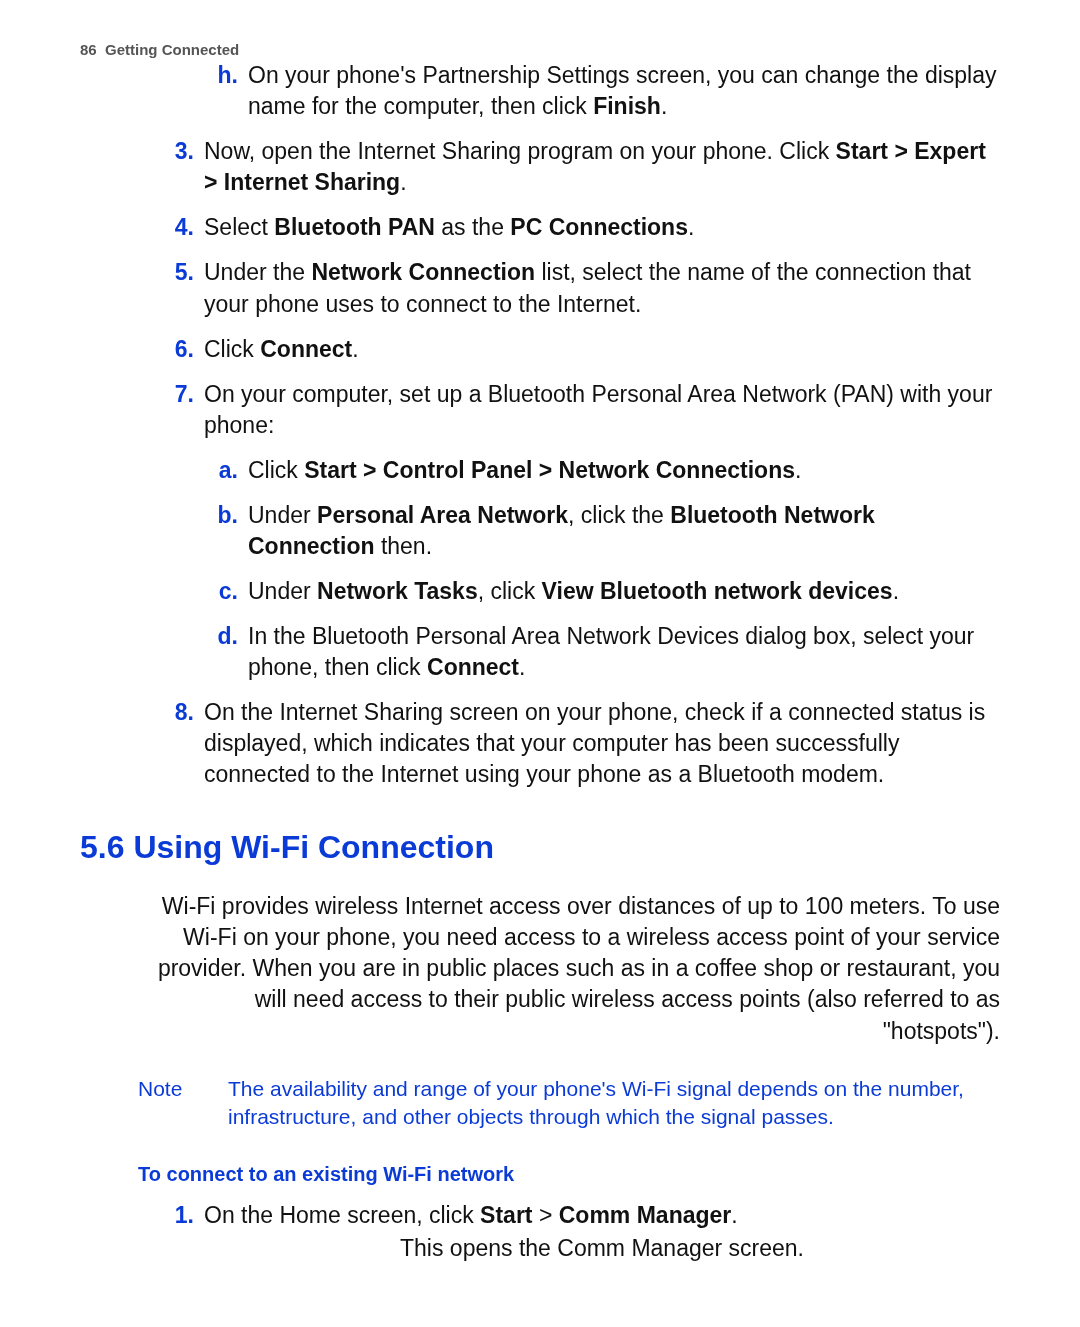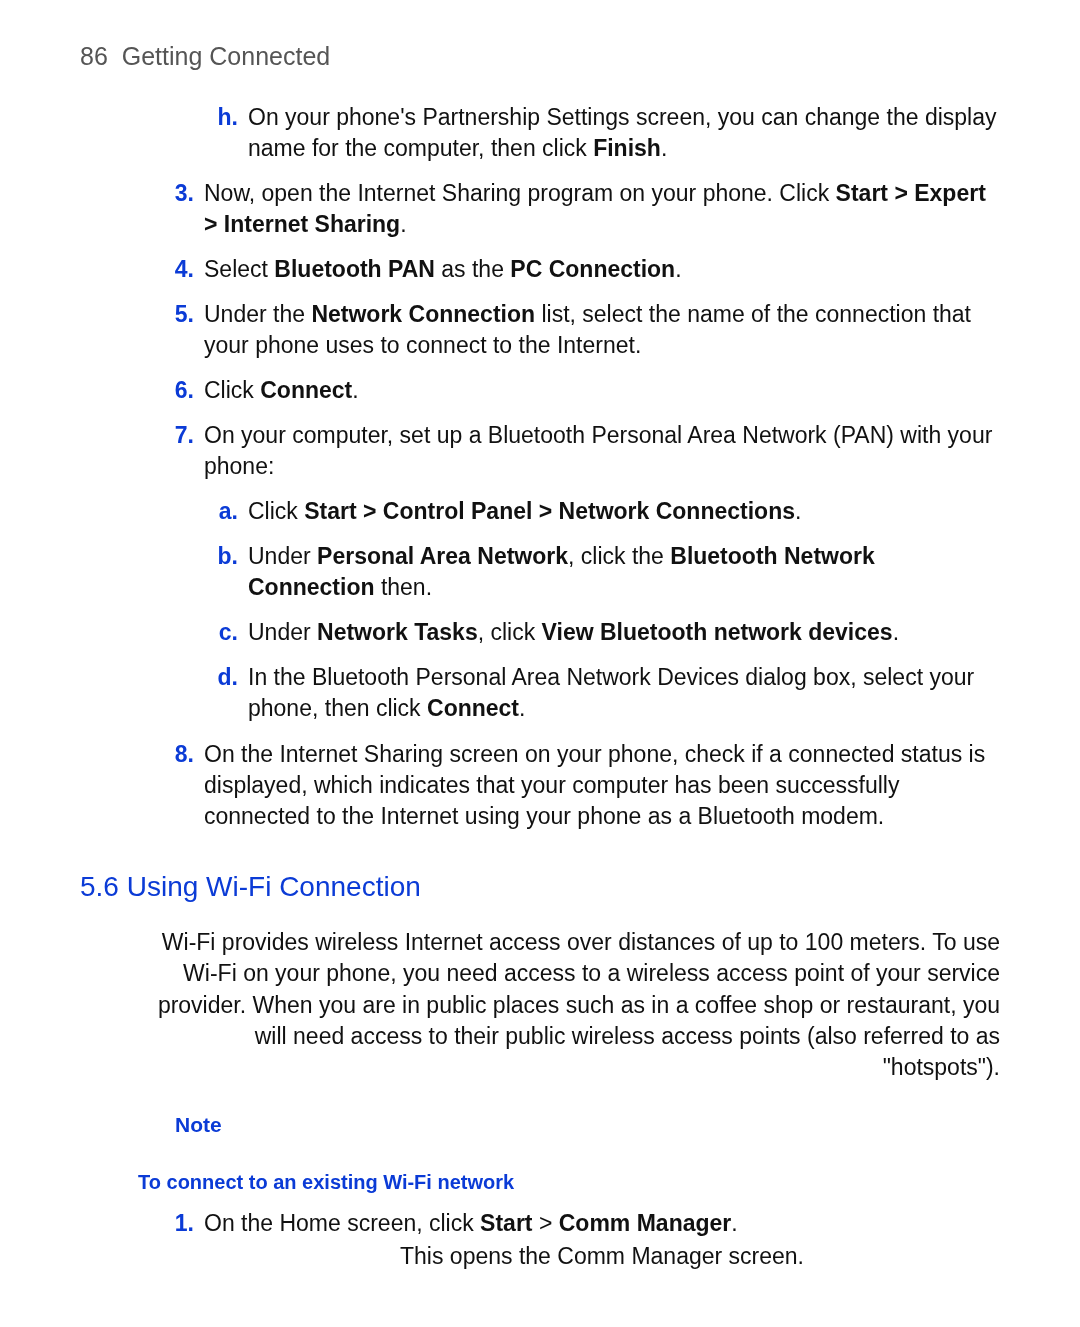--- a/index.html
+++ b/index.html
@@ -10,24 +10,23 @@
     body {
       font-family: "Myriad Pro", "Segoe UI", -apple-system, Helvetica, Arial, sans-serif;
       background: #fff;
       color: #111;
       width: 1080px;
       padding: 40px 80px 60px 80px;
       font-size: 23px;
       line-height: 1.35;
     }
     .page-header {
-      font-size: 25px;
+      font-size: 15px;
       color: #555;
-      margin-bottom: 28px;
-      font-weight: 400;
+      font-weight: 700;
     }
     .list-item {
       display: flex;
       margin-bottom: 14px;
     }
     .list-item .marker {
       color: #0b3bd6;
       font-weight: 700;
       flex: 0 0 auto;
       text-align: right;
@@ -48,42 +47,41 @@
     .sub-level .marker {
       width: 32px;
       padding-right: 10px;
     }
     .bold {
       font-weight: 700;
       text-align: right;
     }
     .section-heading {
       color: #0b3bd6;
-      font-weight: 400;
-      font-size: 28px;
+      font-weight: 700;
+      font-size: 32px;
       margin-top: 36px;
       margin-bottom: 22px;
     }
     .intro-para {
       margin-left: 58px;
       margin-bottom: 28px;
       text-align: right;
     }
     .note-row {
       display: flex;
       margin-left: 58px;
       margin-bottom: 30px;
       color: #0b3bd6;
       font-size: 21px;
       line-height: 1.35;
     }
     .note-row .note-label {
-      font-weight: 700;
+      font-weight: 400;
       flex: 0 0 90px;
-      margin-left: 37px;
     }
     .note-row .note-body {
       flex: 1 1 auto;
     }
     .sub-heading {
       color: #0b3bd6;
       font-weight: 700;
       font-size: 20px;
       margin-left: 58px;
       margin-bottom: 12px;
@@ -117,21 +115,21 @@
 <div class="list-item top-level">
   <div class="marker">3.</div>
   <div class="body">
     <span>Now, open the Internet Sharing program on your phone. Click </span><span class="bold">Start &gt; Expert &gt; Internet Sharing</span><span>.</span>
   </div>
 </div>
 
 <div class="list-item top-level">
   <div class="marker">4.</div>
   <div class="body">
-    <span>Select </span><span class="bold">Bluetooth PAN</span><span> as the </span><span class="bold">PC Connection</span><span>.</span>
+    <span>Select </span><span class="bold">Bluetooth PAN</span><span> as the </span><span class="bold">PC Connections</span><span>.</span>
   </div>
 </div>
 
 <div class="list-item top-level">
   <div class="marker">5.</div>
   <div class="body">
     <span>Under the </span><span class="bold">Network Connection</span><span> list, select the name of the connection that your phone uses to connect to the Internet.</span>
   </div>
 </div>
 
@@ -183,20 +181,21 @@
     <span>On the Internet Sharing screen on your phone, check if a connected status is displayed, which indicates that your computer has been successfully connected to the Internet using your phone as a Bluetooth modem.</span>
   </div>
 </div>
 
 <div class="section-heading">5.6 Using Wi-Fi Connection</div>
 
 <div class="intro-para">Wi-Fi provides wireless Internet access over distances of up to 100 meters. To use Wi-Fi on your phone, you need access to a wireless access point of your service provider. When you are in public places such as in a coffee shop or restaurant, you will need access to their public wireless access points (also referred to as "hotspots").</div>
 
 <div class="note-row">
   <div class="note-label">Note</div>
+  <div class="note-body">The availability and range of your phone's Wi-Fi signal depends on the number, infrastructure, and other objects through which the signal passes.</div>
 </div>
 
 <div class="sub-heading">To connect to an existing Wi-Fi network</div>
 
 <div class="list-item wifi-step">
   <div class="marker">1.</div>
   <div class="body">
     <span>On the Home screen, click </span><span class="bold">Start</span><span> &gt; </span><span class="bold">Comm Manager</span><span>.</span>
     <div class="sub-line">This opens the Comm Manager screen.</div>
   </div>

